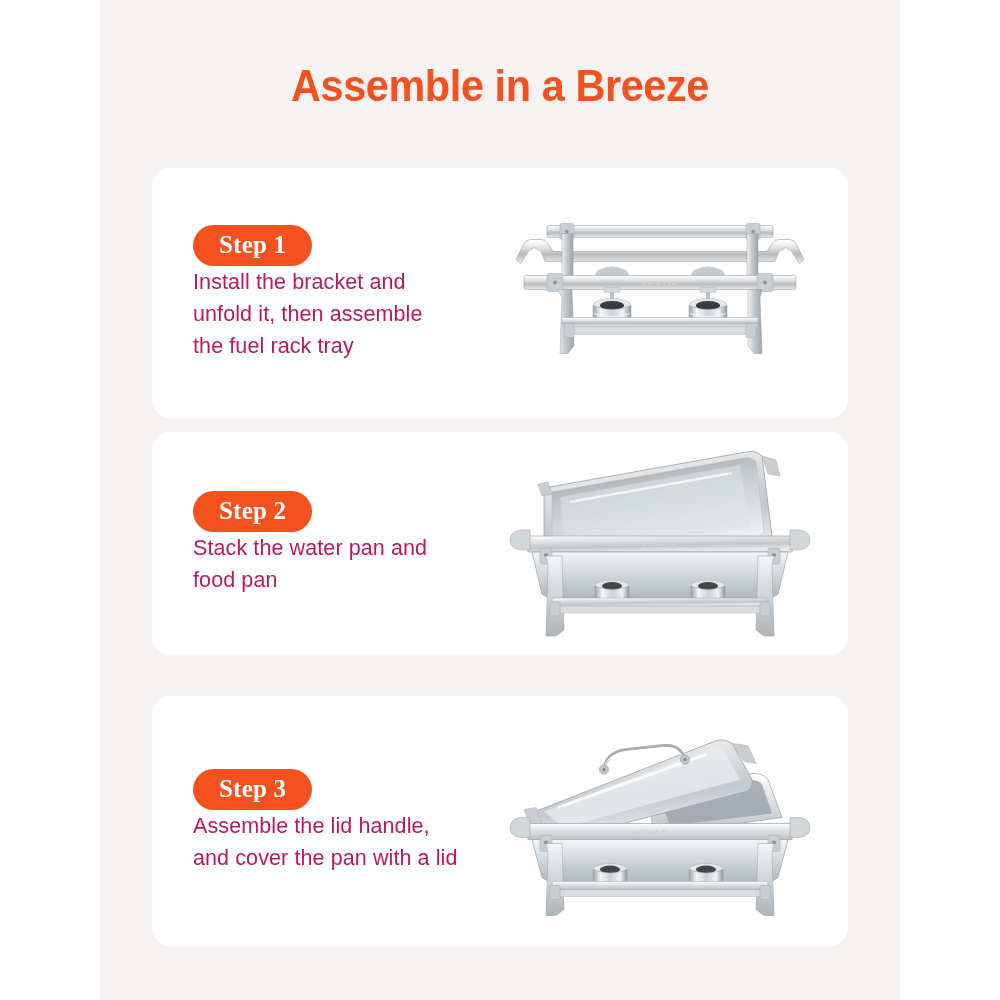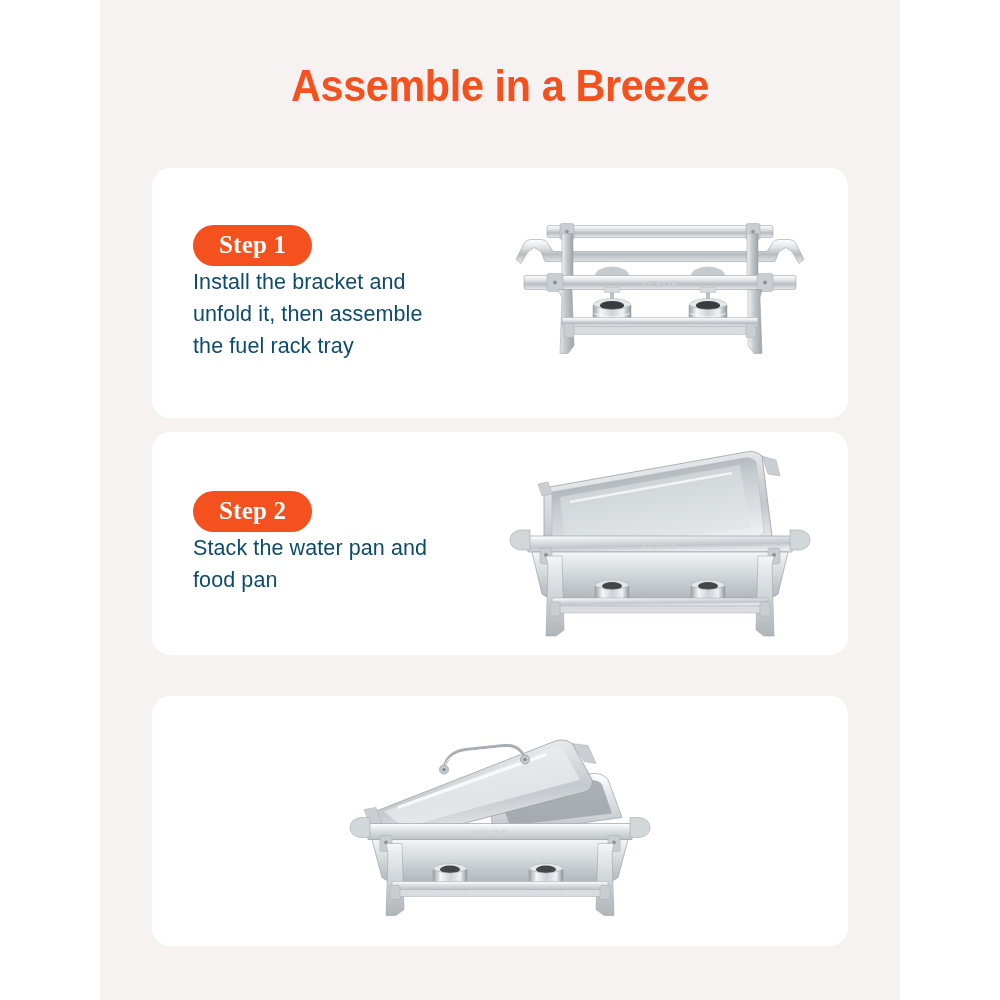--- a/index.html
+++ b/index.html
@@ -82,21 +82,21 @@
     font-size: 25px;
     line-height: 25px;
     font-weight: bold;
     letter-spacing: 0.2px;
     white-space: nowrap;
   }
 
   .desc {
     font-size: 21.5px;
     line-height: 32px;
-    color: #0c4a6e;
+    color: #be185d;
     font-weight: normal;
     letter-spacing: 0.1px;
     white-space: pre-line;
   }
 
   .img-col {
     position: relative;
     flex: 1 1 auto;
     height: 100%;
   }
@@ -289,20 +289,25 @@
           <rect x="58" y="162" width="204" height="7" rx="1.5" fill="#d9dde0" stroke="#aab0b4" stroke-width="0.5"></rect>
           <rect x="50" y="158" width="10" height="14" rx="1.5" fill="#c9ced2" stroke="#a4aaae" stroke-width="0.5"></rect>
           <rect x="260" y="158" width="10" height="14" rx="1.5" fill="#c9ced2" stroke="#a4aaae" stroke-width="0.5"></rect>
         </svg>
       </div>
     </div>
   </div>
 
   <div class="card card-3">
     <div class="card-inner">
+      <div class="text-col">
+        <span class="badge">Step 3</span>
+        <p class="desc">Assemble the lid handle,
+and cover the pan with a lid</p>
+      </div>
       <div class="img-col">
         <svg class="product-svg" width="320" height="195" viewBox="0 0 320 195">
           <defs>
             <linearGradient id="lidG3" x1="0" y1="0" x2="0.3" y2="1">
               <stop offset="0%" stop-color="#ffffff"></stop>
               <stop offset="28%" stop-color="#e4e8ea"></stop>
               <stop offset="68%" stop-color="#c4c9cd"></stop>
               <stop offset="100%" stop-color="#eaedee"></stop>
             </linearGradient>
             <linearGradient id="panTop3" x1="0" y1="0" x2="0" y2="1">

